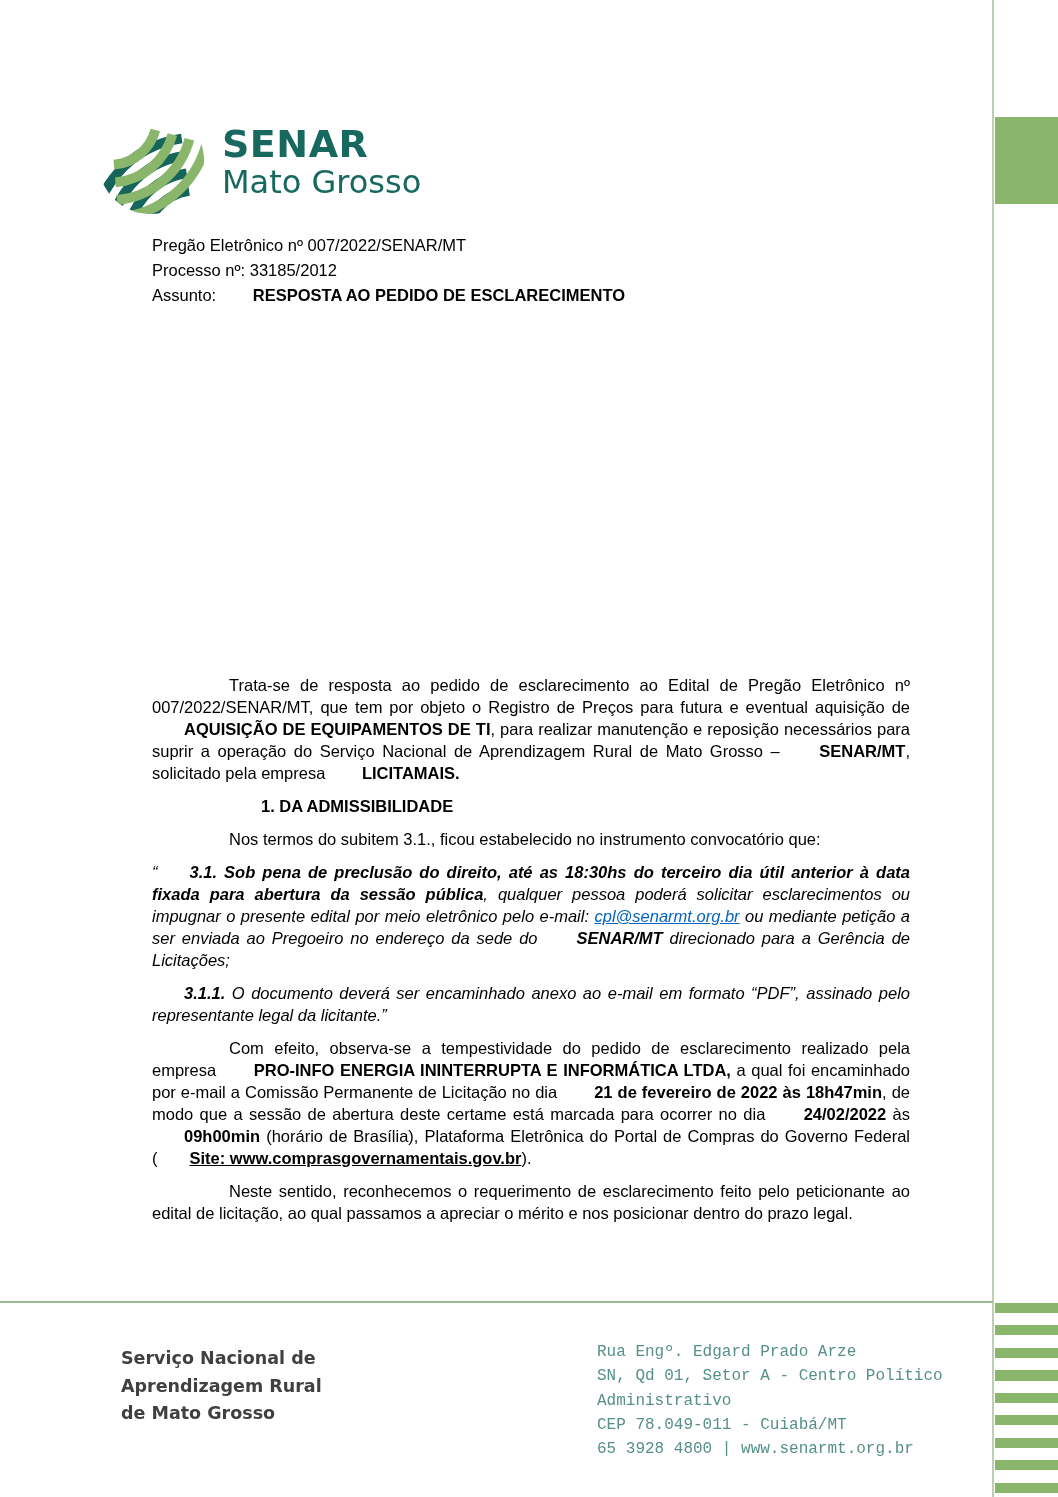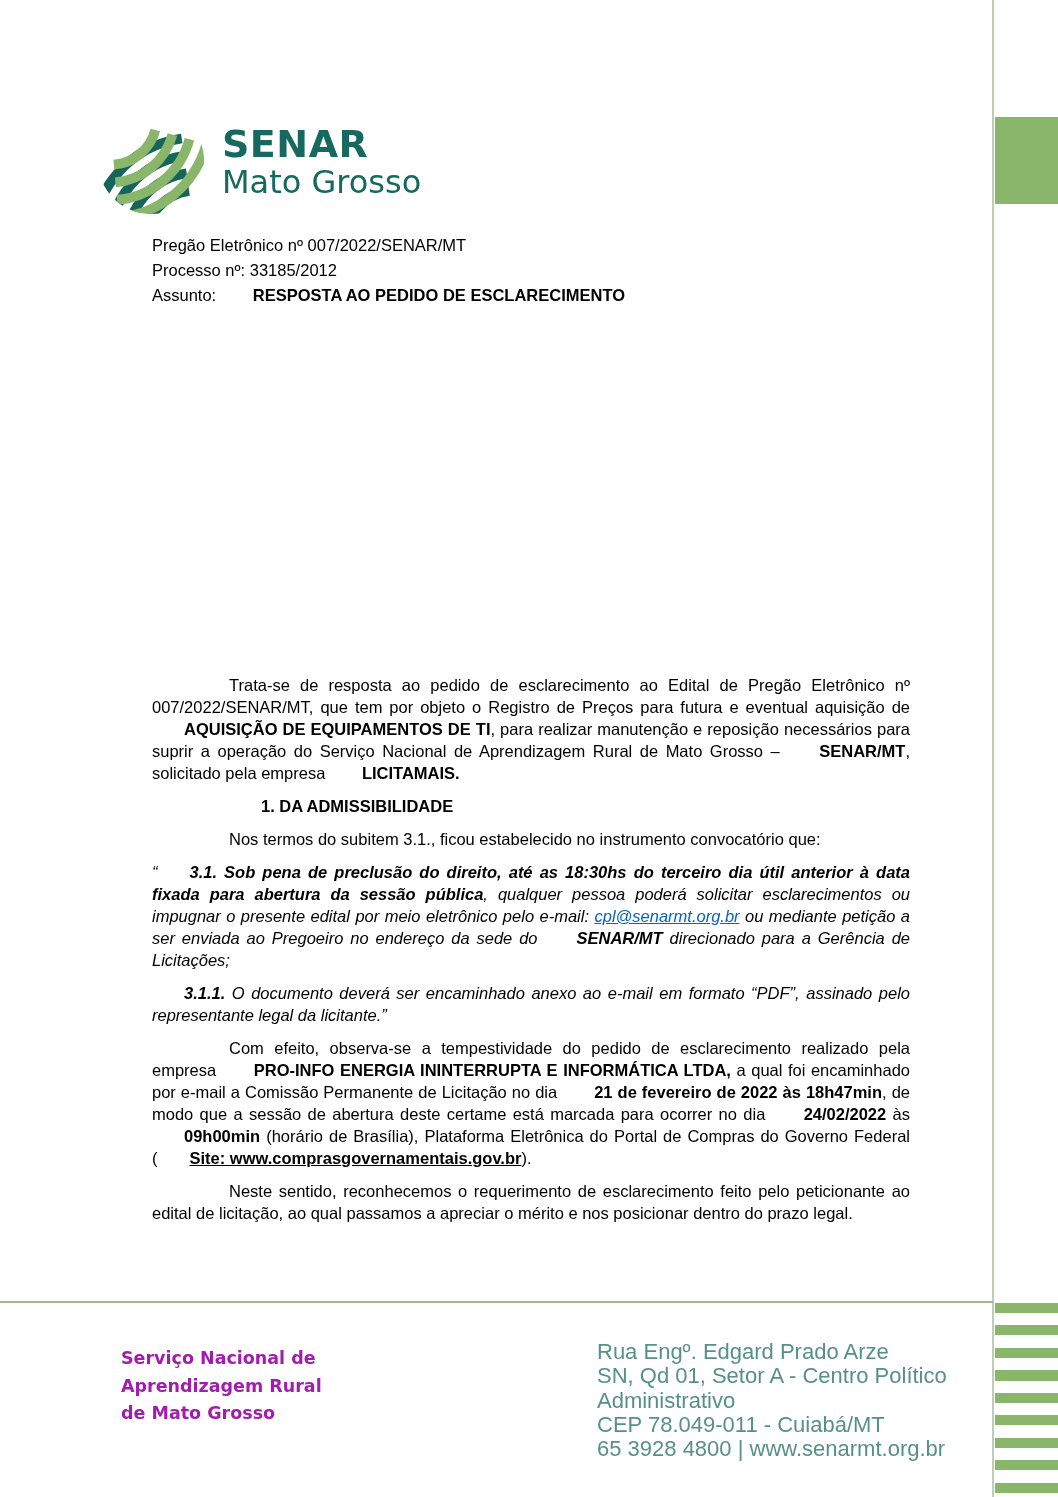--- a/index.html
+++ b/index.html
@@ -29,25 +29,25 @@
   .content p { margin:0 0 11px 0; }
   .indent { text-indent:77px; }
   .head2 { margin-left:77px !important; }
   .b { font-weight:bold;padding-left:32px; }
   .quote { font-style:italic; }
   .u { text-decoration:underline; }
   a.email { color:#0563c1; text-decoration:underline; font-style:italic; }
   
   .footer-org {
     position:absolute; left:121px; top:1345px; font-family:"DejaVu Sans", sans-serif;
-    font-weight:bold; color:#a21caf; font-size:17.5px; line-height:27.5px;
+    font-weight:bold; color:#404040; font-size:17.5px; line-height:27.5px;
   }
   .footer-addr {
-    position:absolute; left:597px; top:1340px; font-family:Liberation Sans, sans-serif;
-    color:#569089; font-size:22px; line-height:24.3px;
+    position:absolute; left:597px; top:1340px; font-family:Liberation Mono, monospace;
+    color:#569089; font-size:16px; line-height:24.3px;
   }
 </style>
 </head>
 <body>
 
 <div class="page">
 
   <div class="vline"></div>
   <div class="green-block"></div>
   <div class="footer-divider"></div>

